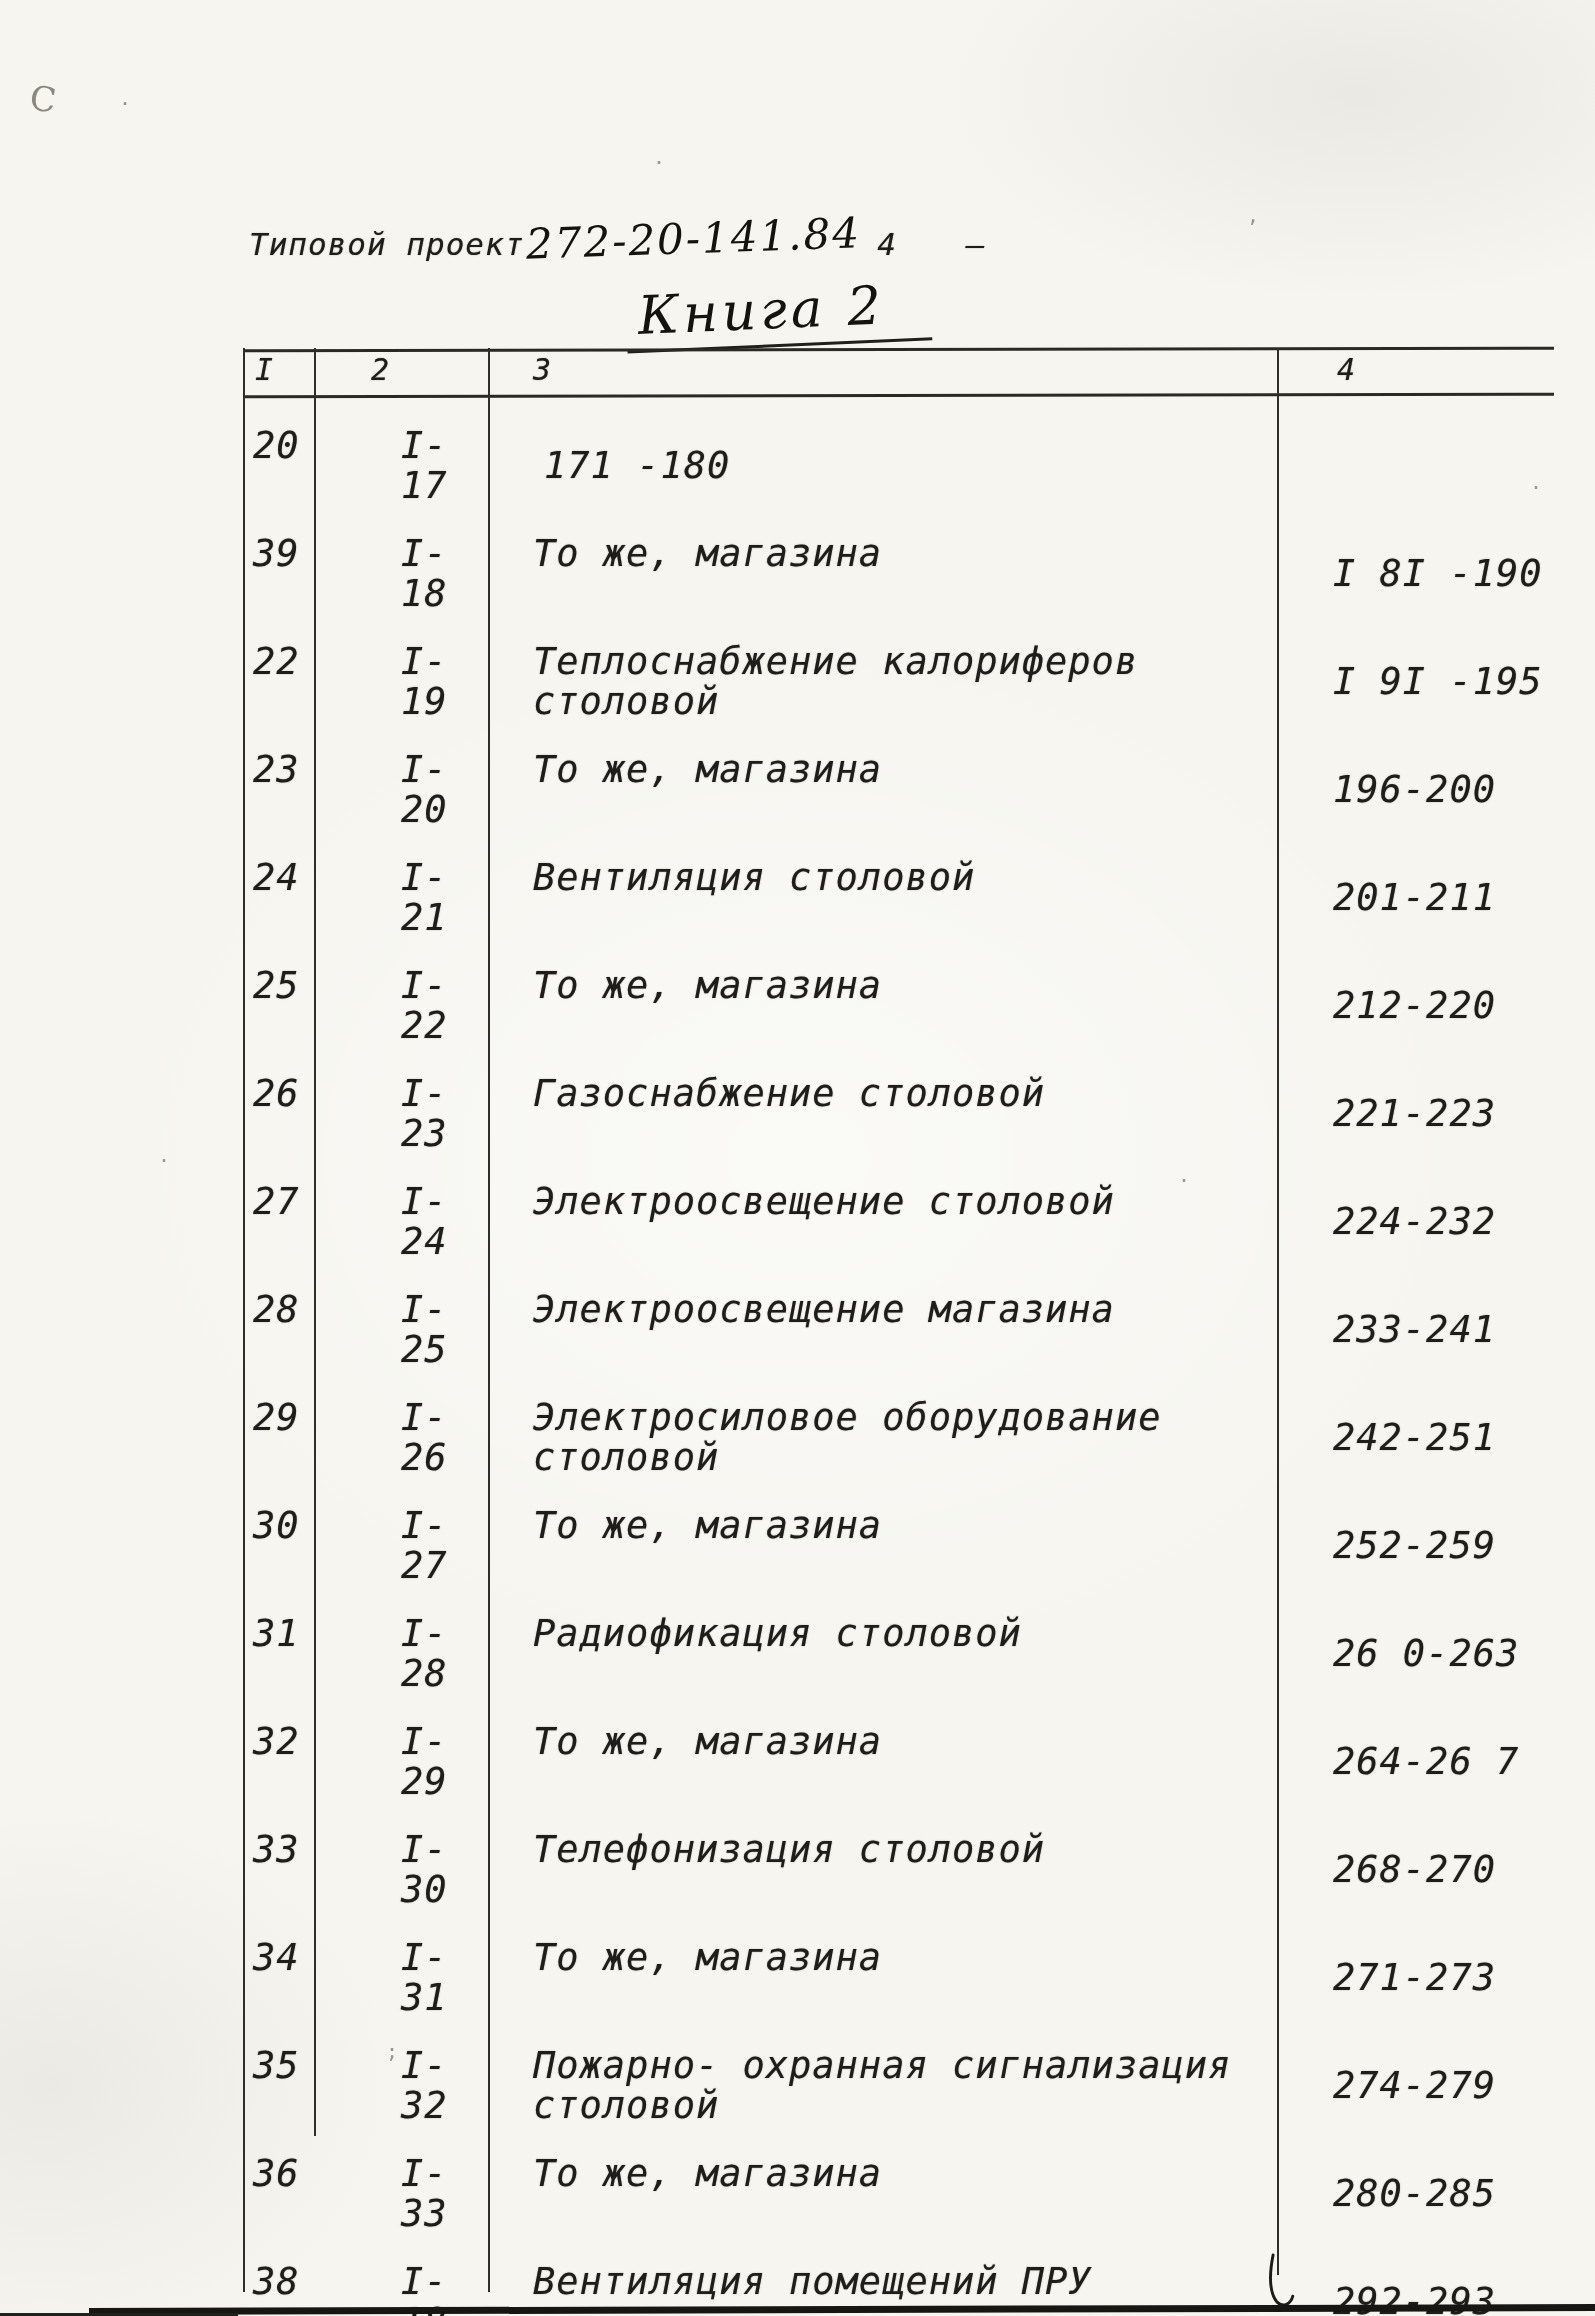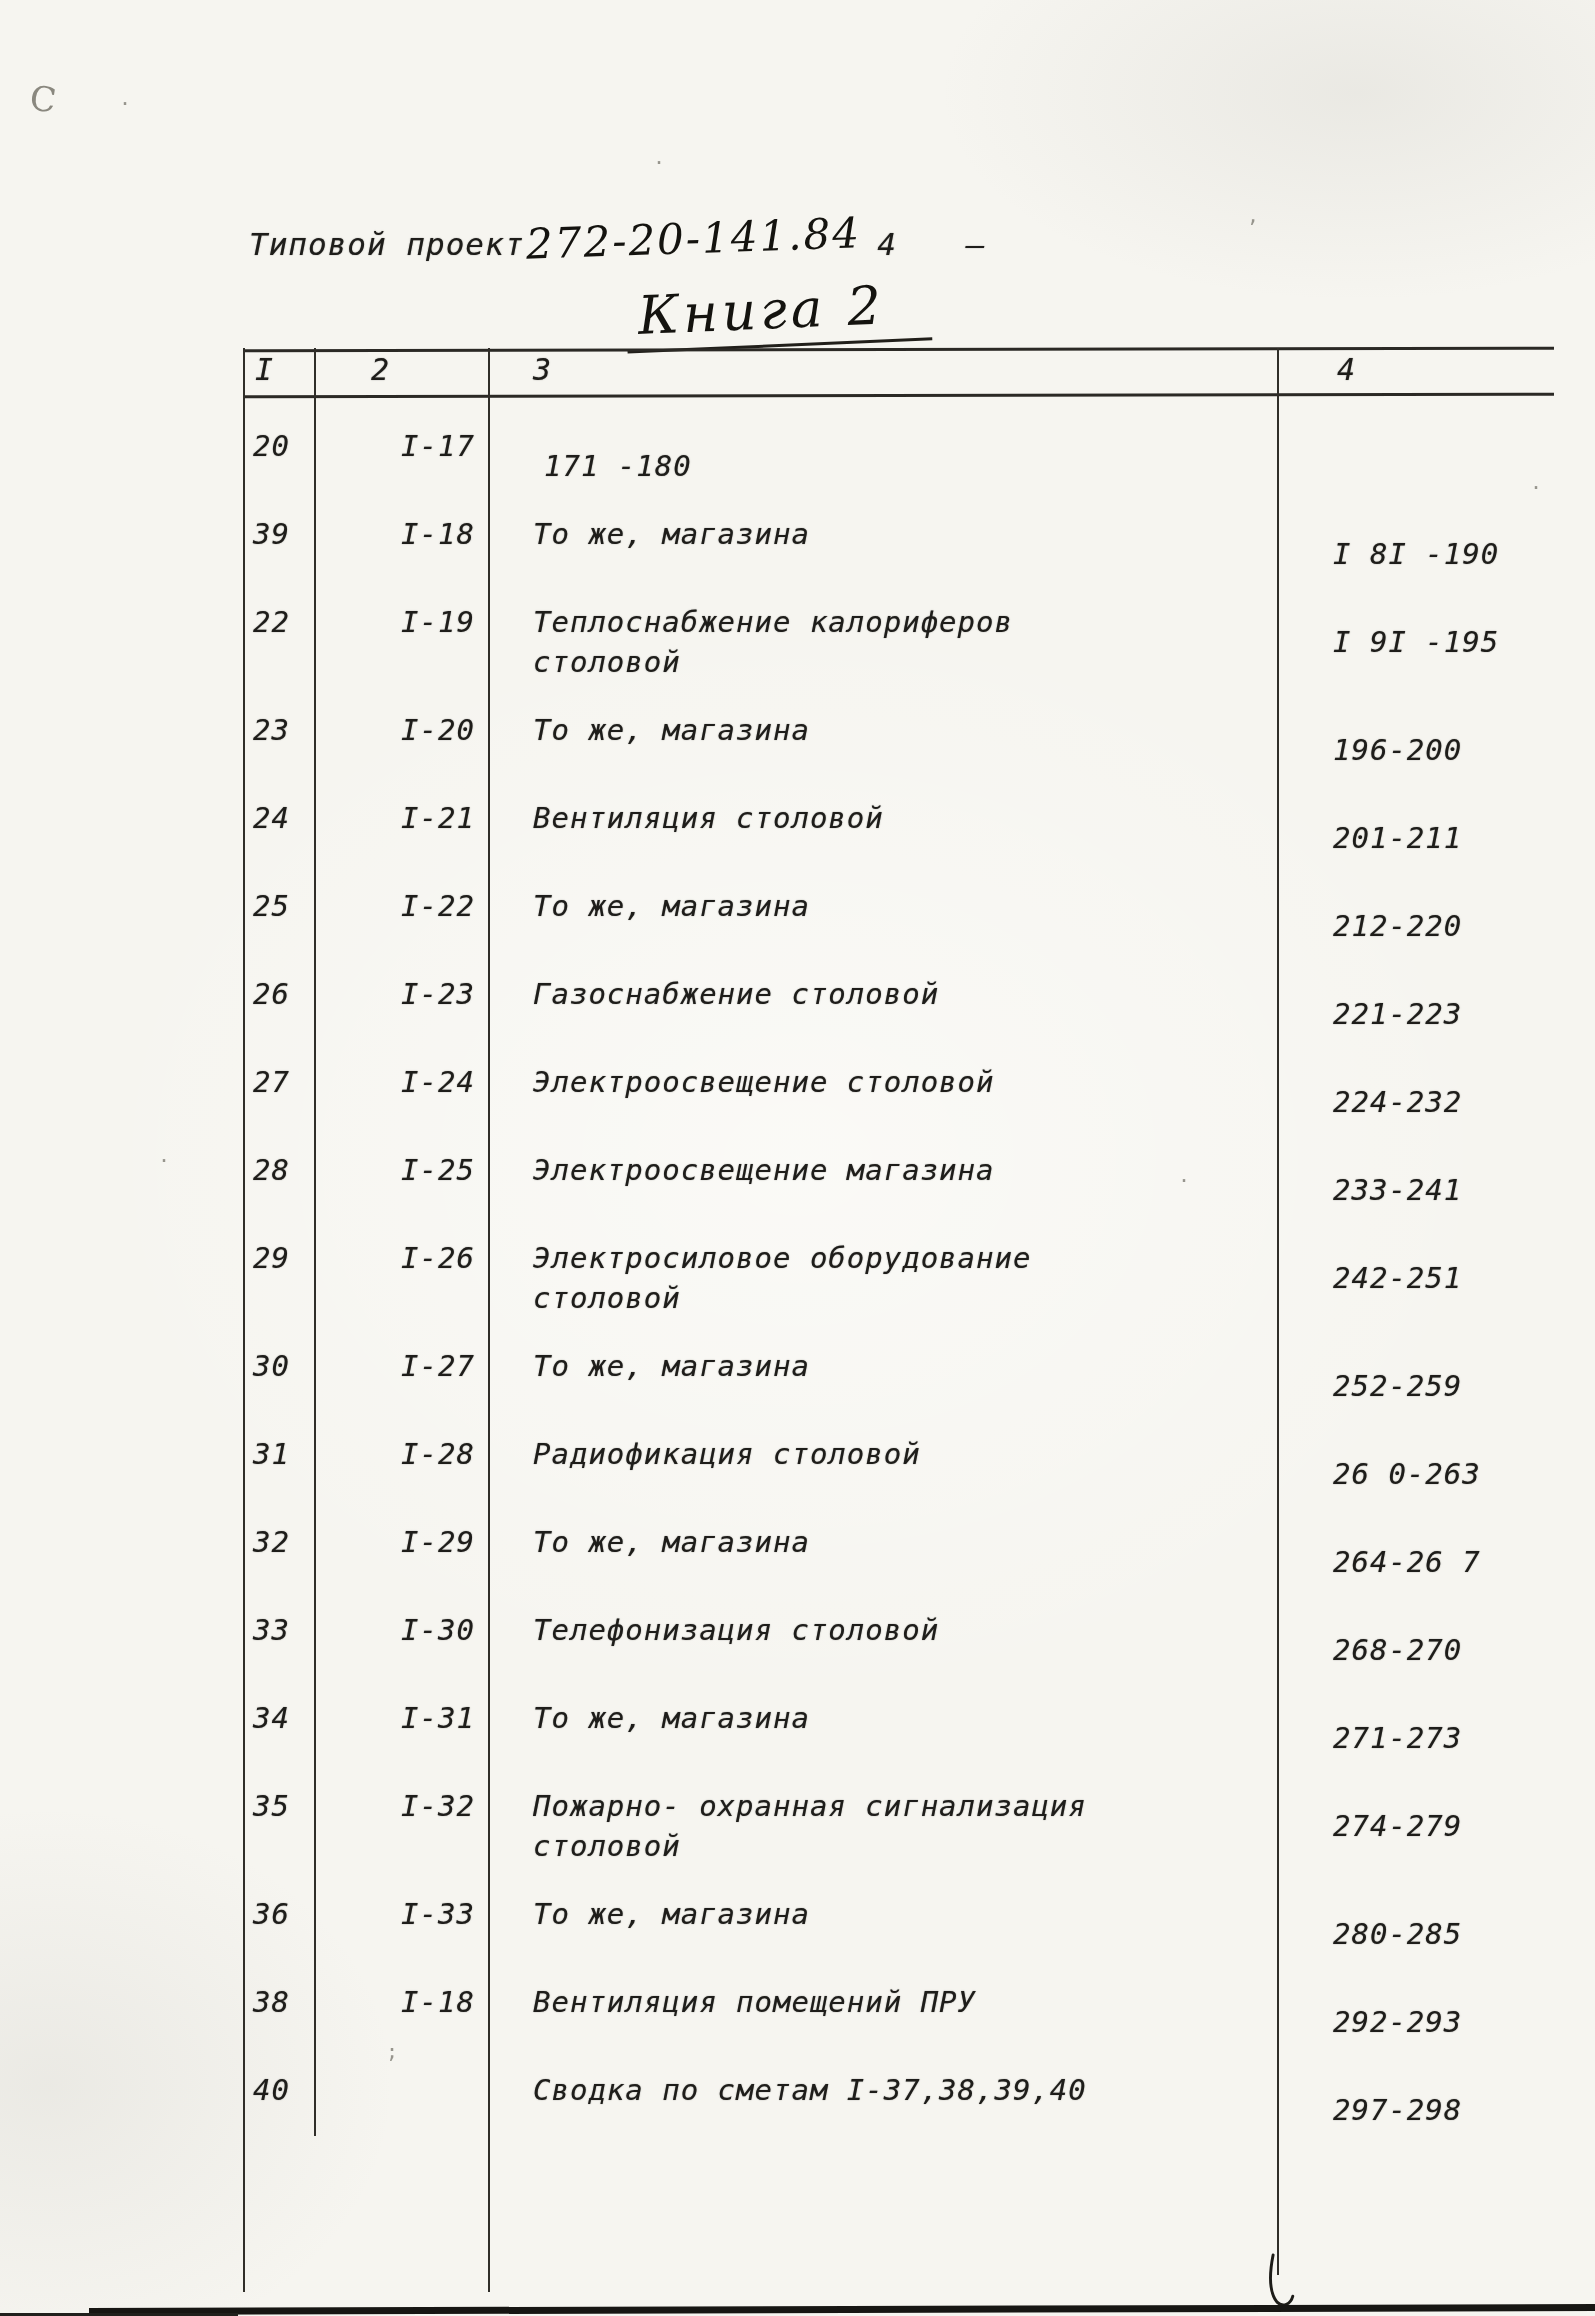--- a/index.html
+++ b/index.html
@@ -101,21 +101,21 @@
     position: absolute;
     top: 46px;
     left: 0;
     width: 100%;
     padding-top: 32px;
   }
   .row {
     display: grid;
     grid-template-columns: 71px 173px 789px 1fr;
     align-items: start;
-    font-size: 29px;
+    font-size: 37px;
     line-height: 40px;
     margin-bottom: 28px;
   }
   .row .c1 { padding-left: 10px; }
   .row .c2 { padding-left: 87px; }
   .row .c3 { padding-left: 46px; white-space: pre-line; }
   .row .c4 { padding-left: 57px; padding-top: 20px; white-space: nowrap; }
   
   .mark-c {
     position: absolute;

